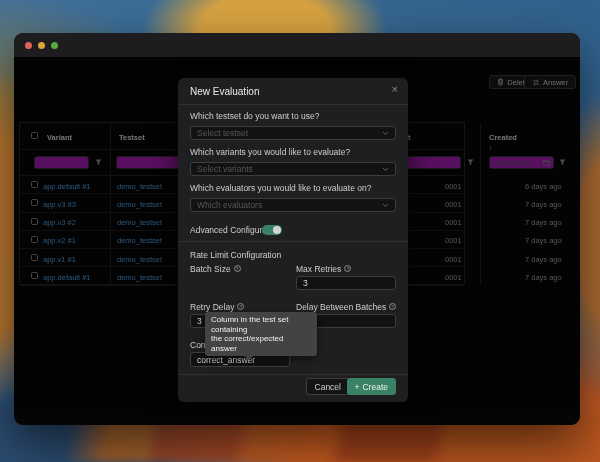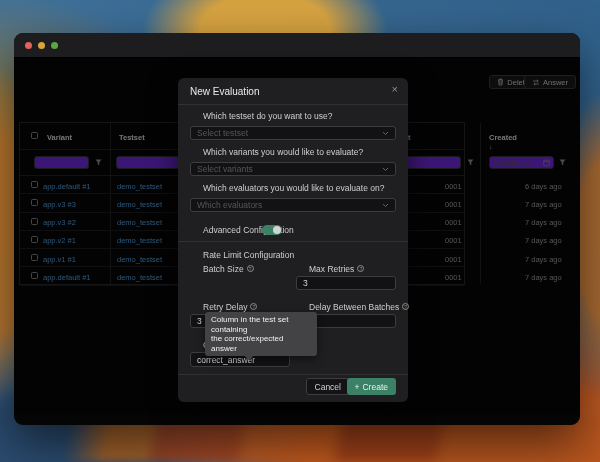--- a/index.html
+++ b/index.html
@@ -50,38 +50,38 @@
   .t-header { position:absolute; left:0; right:0; top:0; height:27px; border-bottom:1px solid #222226; }
   .t-filter { position:absolute; left:0; right:0; top:27px; height:26px; border-bottom:1px solid #222226; }
   .t-body { position:absolute; left:0; right:0; top:53px; }
   .t-row { position:relative; height:18.3px; border-bottom:1px solid #1c1c20; }
   .chk { position:absolute; width:7px; height:7px; border:1px solid #7e7e82; border-radius:1.5px;
     background:transparent; }
   .hdr-text { position:absolute; top:10px; font-weight:bold; color:#d8d8d8; }
   .cell { position:absolute; top:5.5px; white-space:nowrap; }
   .link-cell { color:#4f9fe0; }
   .dim-cell { color:#9b9b9b;margin-left:36px; }
-  .f-input { position:absolute; top:6px; height:13px; background:#6d28d9; border:1px solid #333337;
+  .f-input { position:absolute; top:6px; height:13px; background:#a21caf; border:1px solid #333337;
     border-radius:3px; color:#c9c9c9; font-size:7px; padding:0 4px; outline:none; }
   .f-input::placeholder { color:#55555a; }
   .funnel { position:absolute; top:9px; }
   .cal { position:absolute; }
   .sort-arrow { color:#9a9a9a; font-size:7px; }
 
   
   .dim { position:absolute; left:0; top:25px; right:0; height:367px; background:rgba(0,0,0,.45); }
 
   
   .modal { position:absolute; left:164px; top:45px; width:230px; height:324px;
     background:#1f1f21; border-radius:6px; box-shadow:0 8px 28px rgba(0,0,0,.65);
     color:#cfcfcf; font-size:8.5px; }
   .m-title { position:absolute; left:12px; top:8px; font-size:10px; font-weight:normal; color:#eaeaea; }
   .m-close { position:absolute; right:10px; top:5px; font-size:11px; color:#8c8c8c; cursor:pointer; }
   .m-div { position:absolute; left:0; right:0; height:1px; background:#303033; }
-  .m-label { position:absolute; color:#cfcfcf; white-space:nowrap;margin-left:13px; }
+  .m-label { position:absolute; color:#cfcfcf; white-space:nowrap; }
   .m-select { position:absolute; left:12px; width:206px; height:14px; background:#121214;
     border:1px solid #3d3d40; border-radius:3px; display:flex; align-items:center;
     padding:0 6px; color:#565659; }
   .m-select .chev { margin-left:auto; }
   .m-input { position:absolute; height:14px; background:#121214; border:1px solid #3d3d40;
     border-radius:3px; color:#d6d6d6; font-size:8.5px; padding:0 6px; outline:none; width:100px; }
   .half-l { left:12px; } .half-r { left:118px; }
   .qicon { display:inline-block; width:7px; height:7px; border:0.8px solid #8c8c8c; border-radius:50%;
     font-size:5px; line-height:6px; text-align:center; color:#8c8c8c; margin-left:3px;
     vertical-align:1px; }

